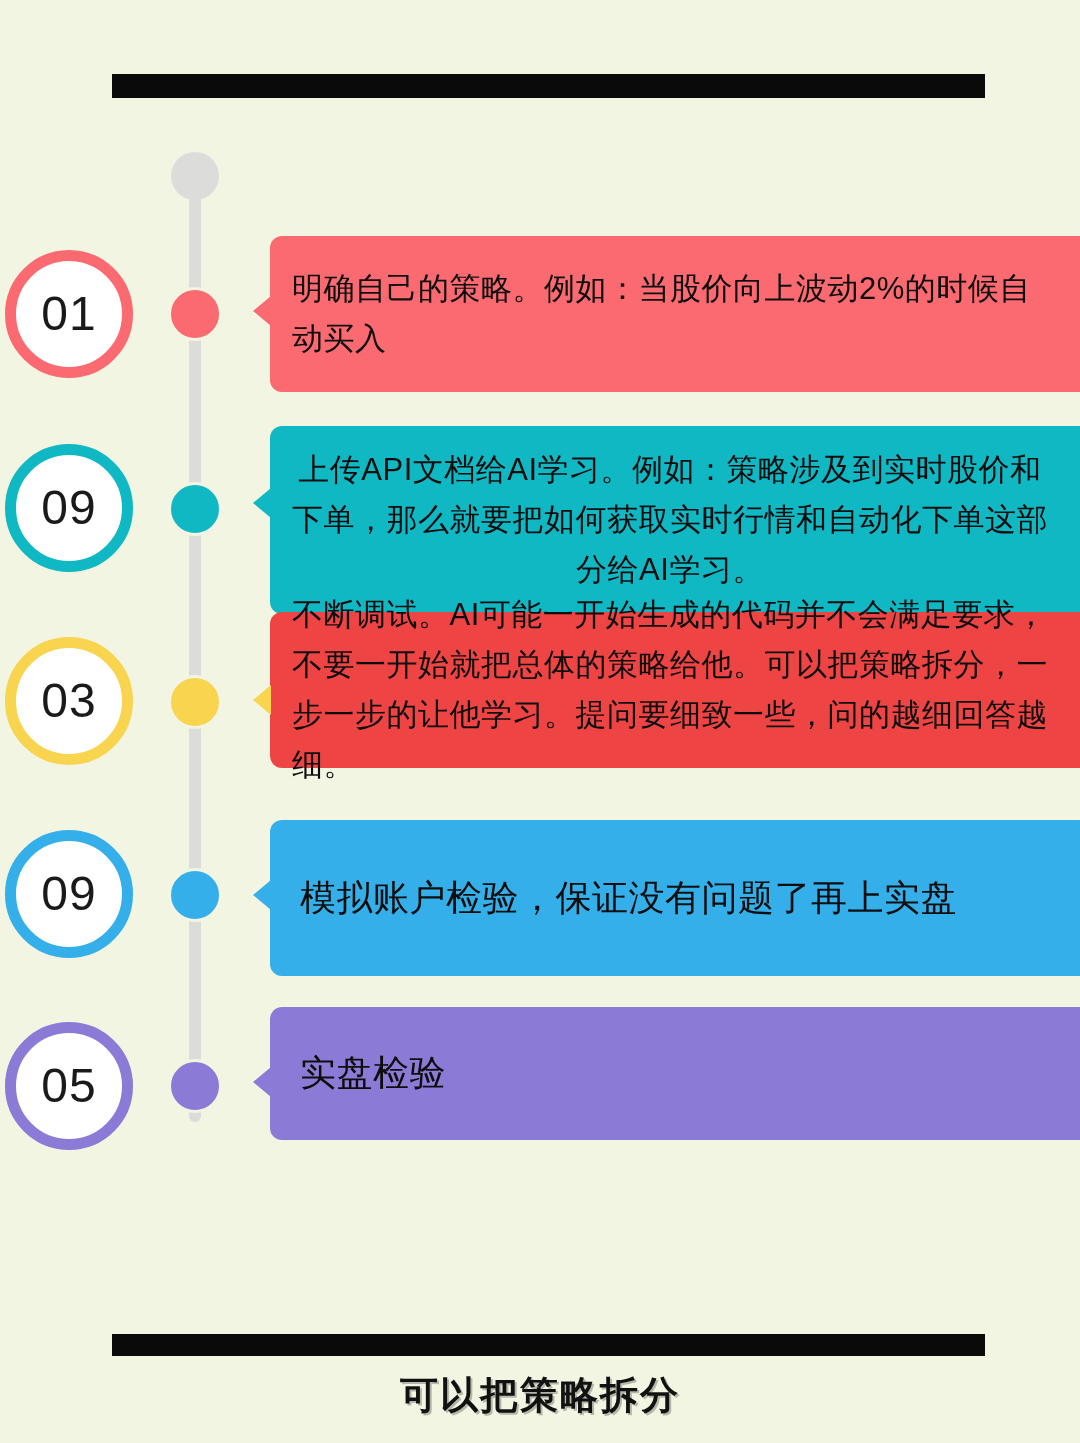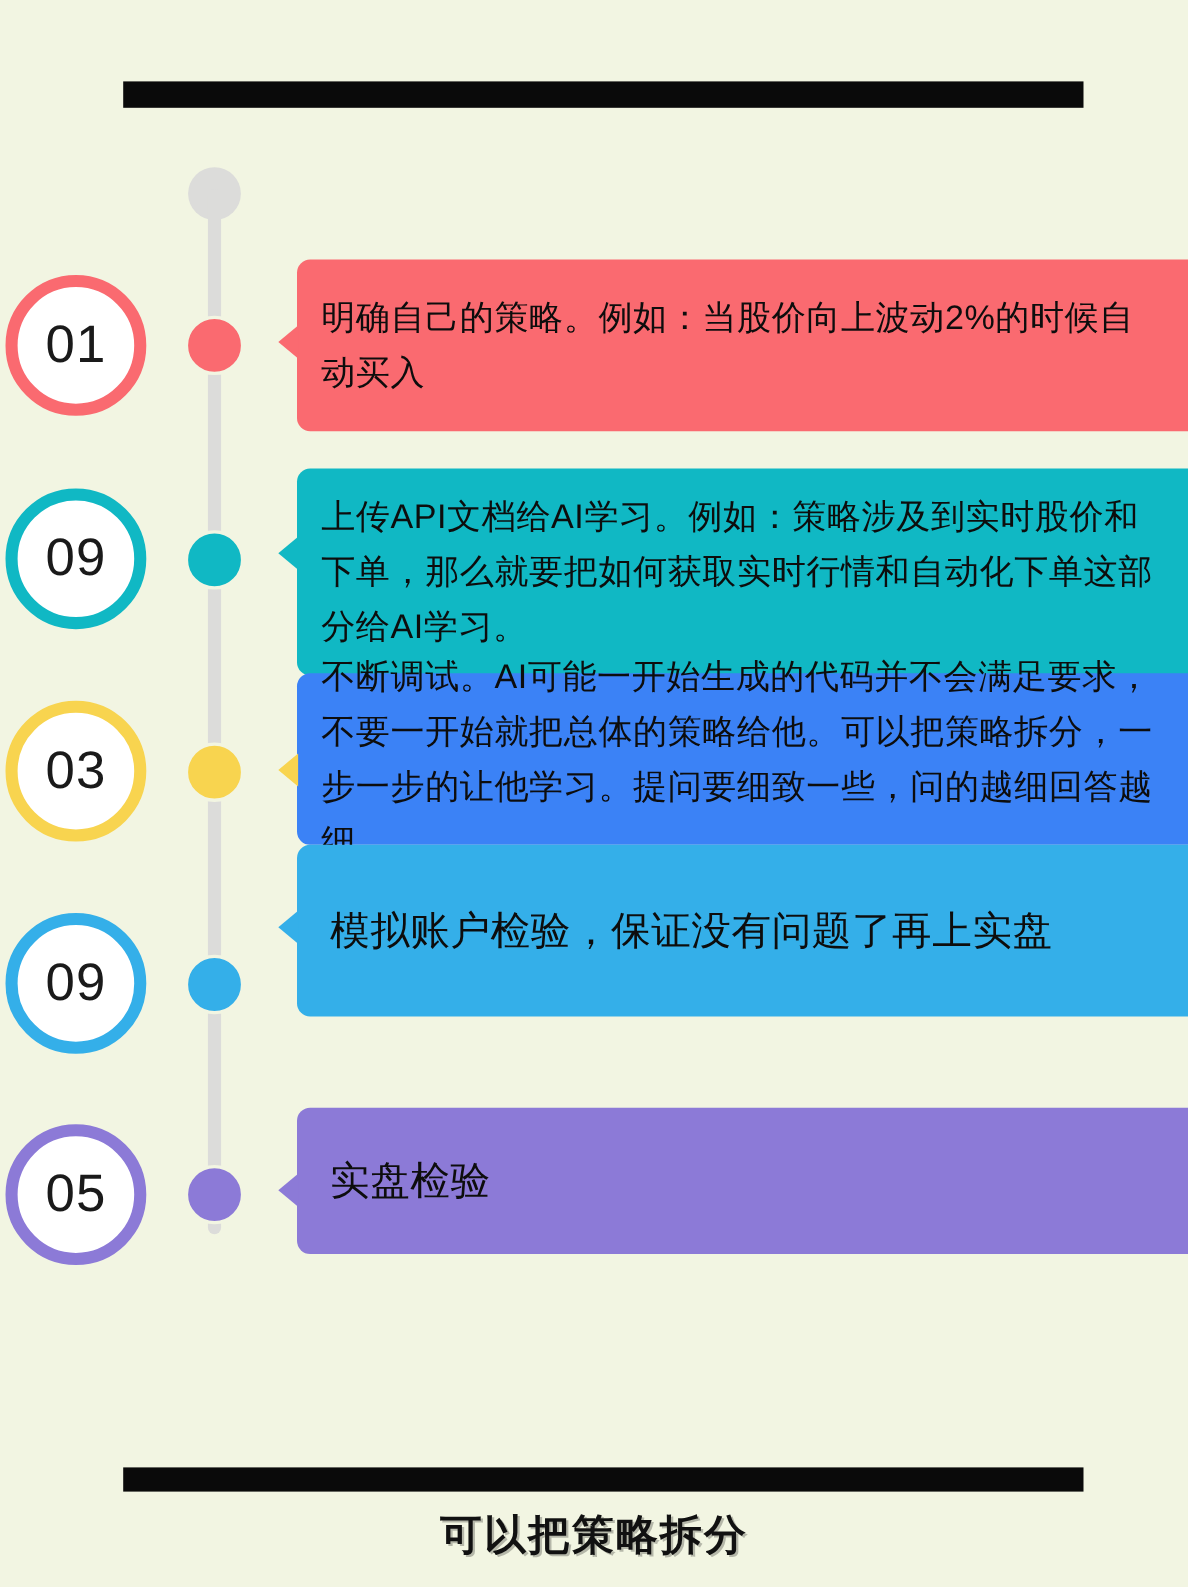--- a/index.html
+++ b/index.html
@@ -176,41 +176,41 @@
       <div class="card" style="top: 236px; height: 156px; background: rgb(250, 106, 112);">
         <div class="tail" style="top: 60px; border-right-color: rgb(250, 106, 112);"></div>
         <div class="card-text">明确自己的策略。例如：当股价向上波动2%的时候自动买入</div>
       </div>
     </div>
     <div class="step" style="top: 0px;">
       <div class="badge" style="top: 444px; border-color: rgb(16, 184, 196);">
         <span class="badge-num">09</span>
       </div>
       <div class="node" style="top: 482px; background: rgb(16, 184, 196);"></div>
-      <div class="card" style="top: 426px; height: 188px; background: rgb(16, 184, 196);">
+      <div class="card" style="top: 426px; height: 188px; background: rgb(16, 184, 196); text-align: center;">
         <div class="tail" style="top: 62px; border-right-color: rgb(16, 184, 196);"></div>
         <div class="card-text">上传API文档给AI学习。例如：策略涉及到实时股价和下单，那么就要把如何获取实时行情和自动化下单这部分给AI学习。</div>
       </div>
     </div>
     <div class="step" style="top: 0px;">
       <div class="badge" style="top: 637px; border-color: rgb(248, 212, 79);">
         <span class="badge-num">03</span>
       </div>
       <div class="node" style="top: 675px; background: rgb(248, 212, 79);"></div>
-      <div class="card" style="top: 612px; height: 156px; background: #3b82f6;">
+      <div class="card" style="top: 612px; height: 156px; background: #ef4444;">
         <div class="tail" style="top: 73px; border-right-color: rgb(248, 212, 79);"></div>
         <div class="card-text">不断调试。AI可能一开始生成的代码并不会满足要求，不要一开始就把总体的策略给他。可以把策略拆分，一步一步的让他学习。提问要细致一些，问的越细回答越细。</div>
       </div>
     </div>
     <div class="step" style="top: 0px;">
       <div class="badge" style="top: 830px; border-color: rgb(52, 175, 233);">
         <span class="badge-num">09</span>
       </div>
       <div class="node" style="top: 868px; background: rgb(52, 175, 233);"></div>
-      <div class="card" style="top: 768px; height: 156px; background: rgb(52, 175, 233);">
+      <div class="card" style="top: 820px; height: 156px; background: rgb(52, 175, 233);">
         <div class="tail" style="top: 60px; border-right-color: rgb(52, 175, 233);"></div>
         <div class="card-text big">模拟账户检验，保证没有问题了再上实盘</div>
       </div>
     </div>
     <div class="step" style="top: 0px;">
       <div class="badge" style="top: 1022px; border-color: rgb(140, 122, 215);">
         <span class="badge-num">05</span>
       </div>
       <div class="node" style="top: 1059px; background: rgb(140, 122, 215);"></div>
       <div class="card" style="top: 1007px; height: 133px; background: rgb(140, 122, 215);">

